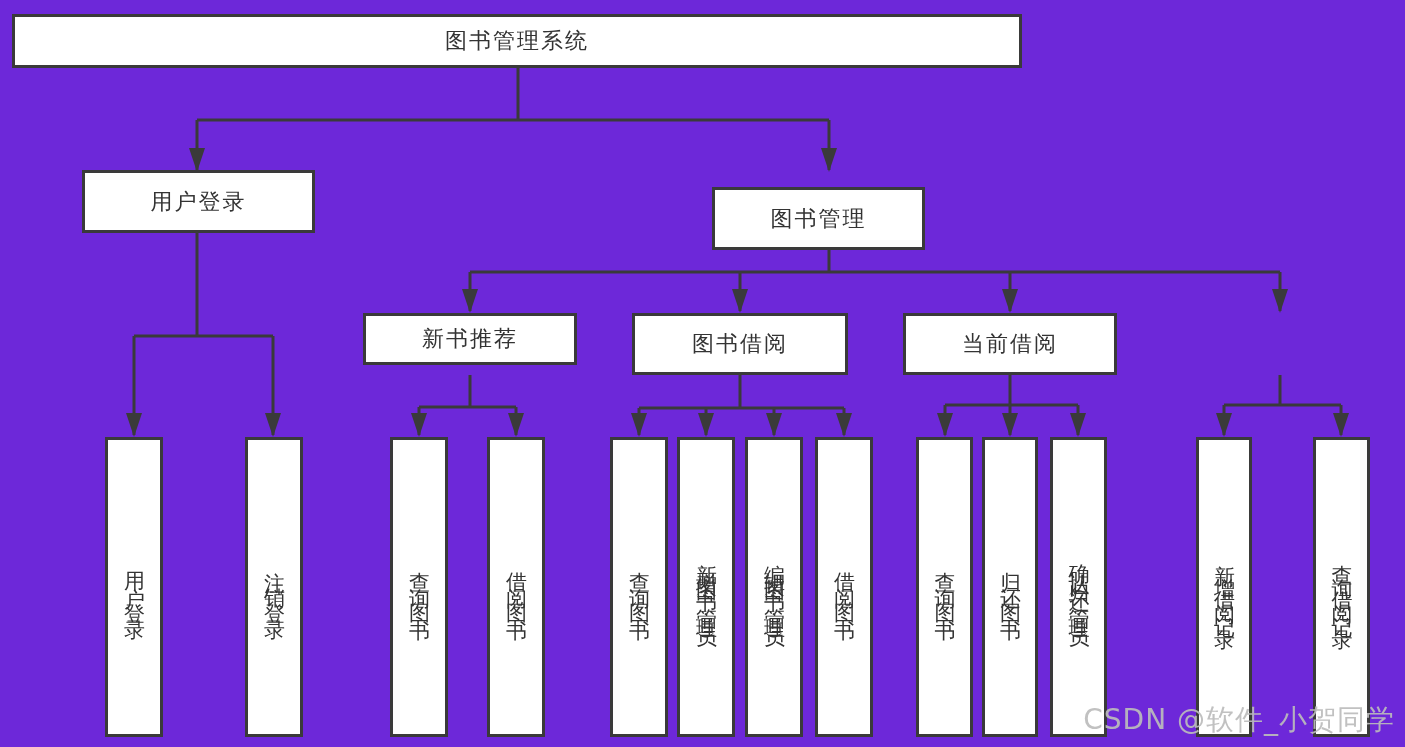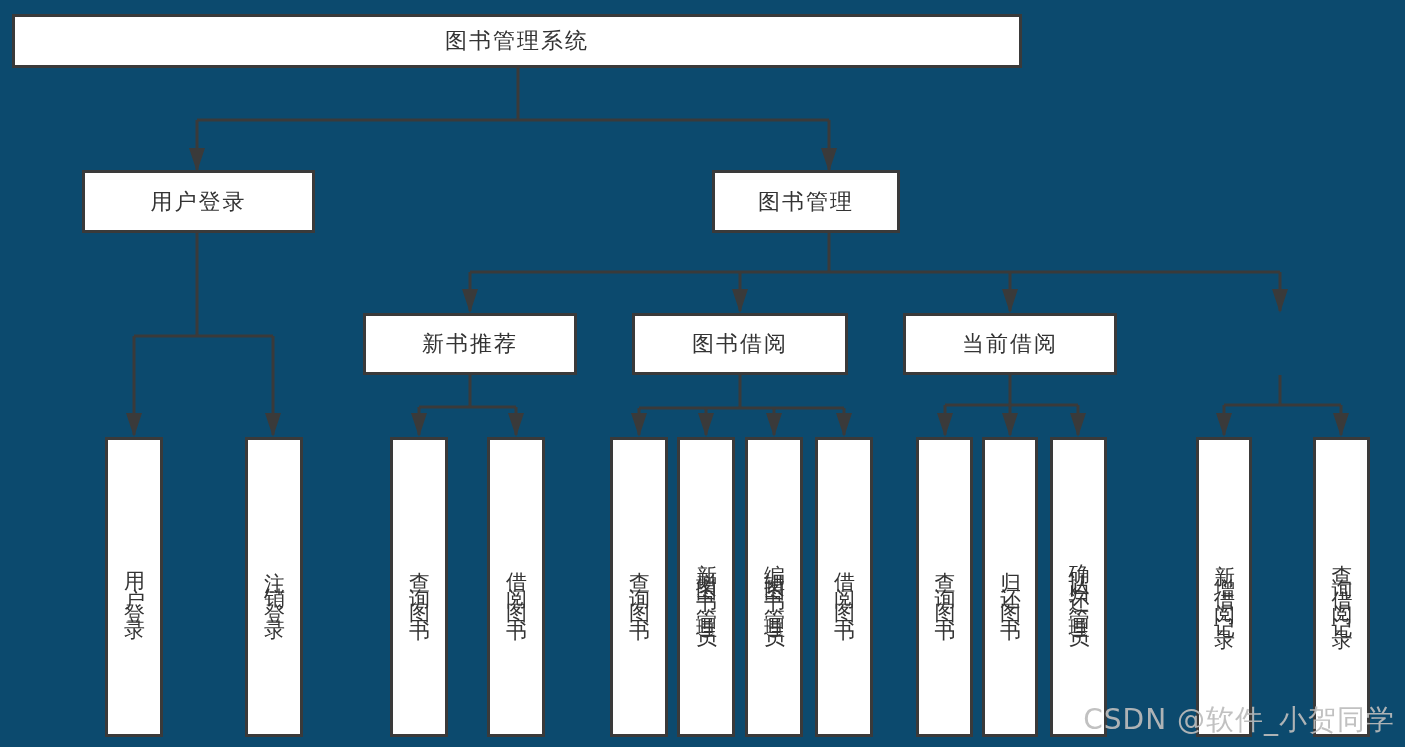--- a/index.html
+++ b/index.html
@@ -1,19 +1,19 @@
 <!DOCTYPE html>
 <html><head>
 <meta charset="utf-8">
 <style>
   html,body{margin:0;padding:0;background:#ffffff;}
   #canvas{
     position:relative;
     width:1405px;height:747px;
-    background:#0c4a6e;
+    background:#6d28d9;
     font-family:"DejaVu Sans","Liberation Sans",sans-serif;
     overflow:hidden;
   }
   #wires{position:absolute;left:0;top:0;z-index:0;}
   .hbox{
     position:absolute;z-index:1;
     box-sizing:border-box;
     border:3px solid #3a3a3a;
     background:#ffffff;
     display:flex;align-items:center;justify-content:center;
@@ -91,25 +91,25 @@
     </g>
   </svg>
 
   <div class="hbox" style="left:12px;top:14px;width:1010px;height:54px">
     <span>图书管理系统</span>
   </div>
 
   <div class="hbox" style="left:82px;top:170px;width:233px;height:63px">
     <span>用户登录</span>
   </div>
-  <div class="hbox" style="left:712px;top:170px;width:188px;height:63px">
+  <div class="hbox" style="left:712px;top:187px;width:213px;height:63px">
     <span>图书管理</span>
   </div>
 
-  <div class="hbox" style="left:363px;top:313px;width:214px;height:62px">
+  <div class="hbox" style="left:363px;top:313px;width:214px;height:52px">
     <span>新书推荐</span>
   </div>
   <div class="hbox" style="left:632px;top:313px;width:216px;height:62px">
     <span>图书借阅</span>
   </div>
   <div class="hbox" style="left:903px;top:313px;width:214px;height:62px">
     <span>当前借阅</span>
   </div>
 
   <div class="vbox len4" style="left:105px">

